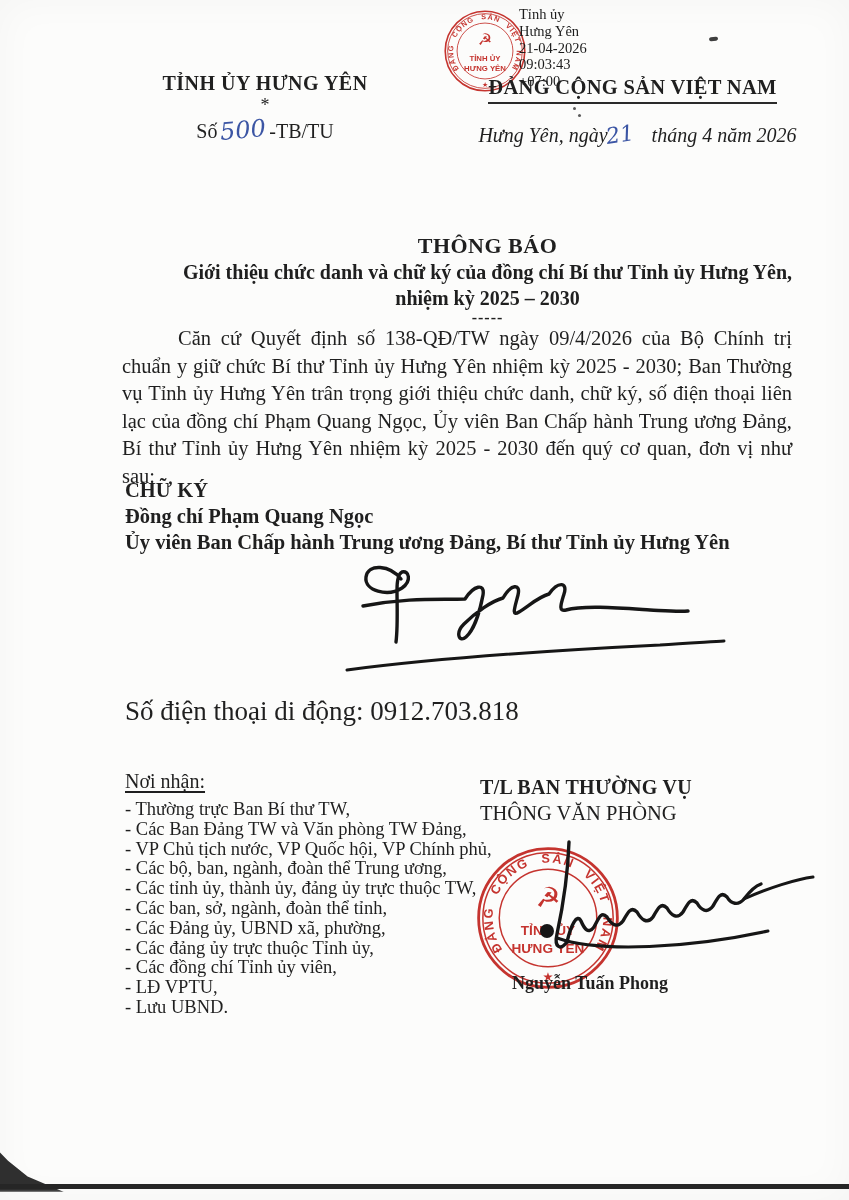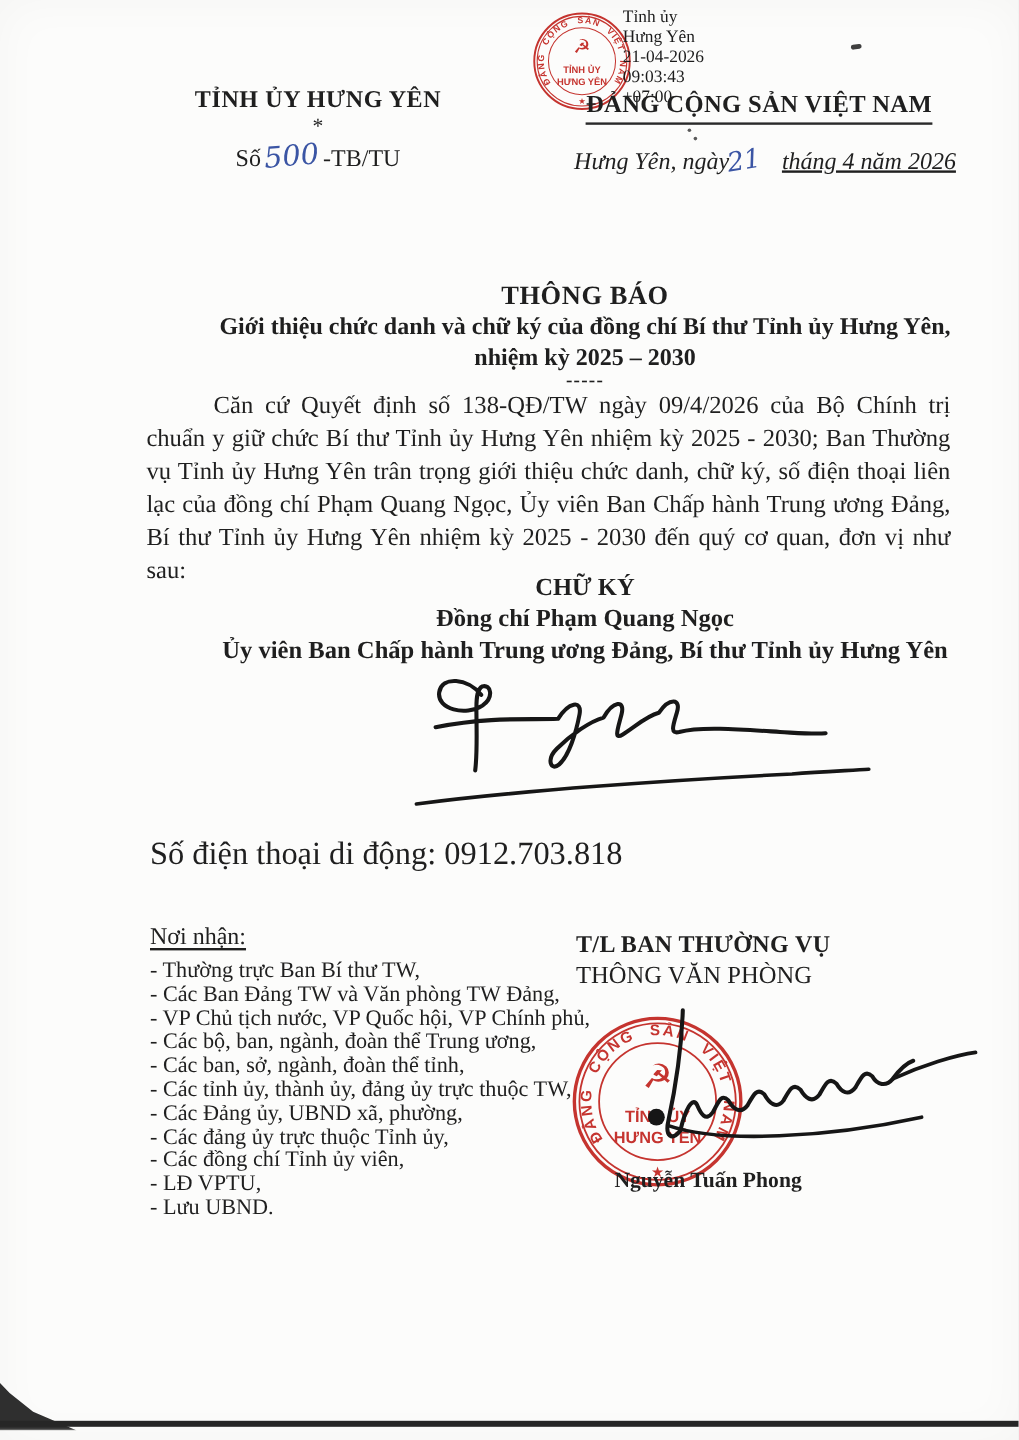--- a/index.html
+++ b/index.html
@@ -25,33 +25,33 @@
   }
   .hw-number{font-size:24px;transform:rotate(-5deg);margin:0 3px;}
   .hw-day{font-size:22px;transform:rotate(-9deg);margin-left:-2px;margin-right:2px;}
   .party-line{left:450px;top:76px;width:365px;text-align:center;}
   .party-line span{
     font-weight:bold;font-size:20.5px;letter-spacing:.3px;
     border-bottom:2px solid #2a2a2a;padding-bottom:3px;display:inline-block;
   }
   .date-line{left:450px;top:122px;width:375px;text-align:center;
     font-style:italic;font-size:20px;}
-  .date-suffix{margin-left:16px;text-decoration:underline;}
+  .date-suffix{margin-left:16px;}
   .stamp-text{left:519px;top:6px;font-size:14.5px;line-height:16.8px;color:#1c1c1c;}
   
   .title-block{left:125px;top:195px;width:725px;text-align:center;}
   .title-heading{font-weight:bold;font-size:22px;line-height:26px;letter-spacing:.5px;margin-top:38px;}
   .title-sub{font-weight:bold;font-size:20px;line-height:26px;}
   .title-sep{font-weight:bold;font-size:16px;line-height:14px;letter-spacing:1px;}
   
   .body-par{
     left:122px;top:325px;width:670px;
     font-size:20.5px;line-height:27.5px;text-align:justify;text-indent:56px;
   }
-  .chuky-block{left:125px;top:477px;width:725px;text-align:center;
+  .chuky-block{left:125px;top:477px;width:725px;text-align:left;
     font-weight:bold;font-size:20.5px;line-height:26px;}
   .phone-line{left:125px;top:696px;width:710px;font-size:27px;}
   
   .recipients{left:125px;top:770px;width:380px;}
   .recipients-heading{font-size:20px;text-decoration:underline;text-underline-offset:3px;margin-bottom:7px;}
   .recipient-item{font-size:18.5px;line-height:19.8px;white-space:nowrap;}
   
   .signoff{left:480px;top:776px;width:310px;text-align:left;}
   .signoff-authority{font-weight:bold;font-size:20px;letter-spacing:.3px;}
   .signoff-position{font-size:20.5px;margin-top:3px;}
@@ -141,22 +141,22 @@
   </svg>
 
   <div class="abs phone-line">Số điện thoại di động: 0912.703.818</div>
 
   <div class="abs recipients">
     <div class="recipients-heading">Nơi nhận:</div>
     <div class="recipient-item">- Thường trực Ban Bí thư TW,</div>
     <div class="recipient-item">- Các Ban Đảng TW và Văn phòng TW Đảng,</div>
     <div class="recipient-item">- VP Chủ tịch nước, VP Quốc hội, VP Chính phủ,</div>
     <div class="recipient-item">- Các bộ, ban, ngành, đoàn thể Trung ương,</div>
+    <div class="recipient-item">- Các tỉnh ủy, thành ủy, đảng ủy trực thuộc TW,</div>
     <div class="recipient-item">- Các ban, sở, ngành, đoàn thể tỉnh,</div>
-    <div class="recipient-item">- Các tỉnh ủy, thành ủy, đảng ủy trực thuộc TW,</div>
     <div class="recipient-item">- Các Đảng ủy, UBND xã, phường,</div>
     <div class="recipient-item">- Các đảng ủy trực thuộc Tỉnh ủy,</div>
     <div class="recipient-item">- Các đồng chí Tỉnh ủy viên,</div>
     <div class="recipient-item">- LĐ VPTU,</div>
     <div class="recipient-item">- Lưu UBND.</div>
   </div>
 
   <div class="abs signoff">
     <div class="signoff-authority">T/L BAN THƯỜNG VỤ</div>
     <div class="signoff-position">THÔNG VĂN PHÒNG</div>

